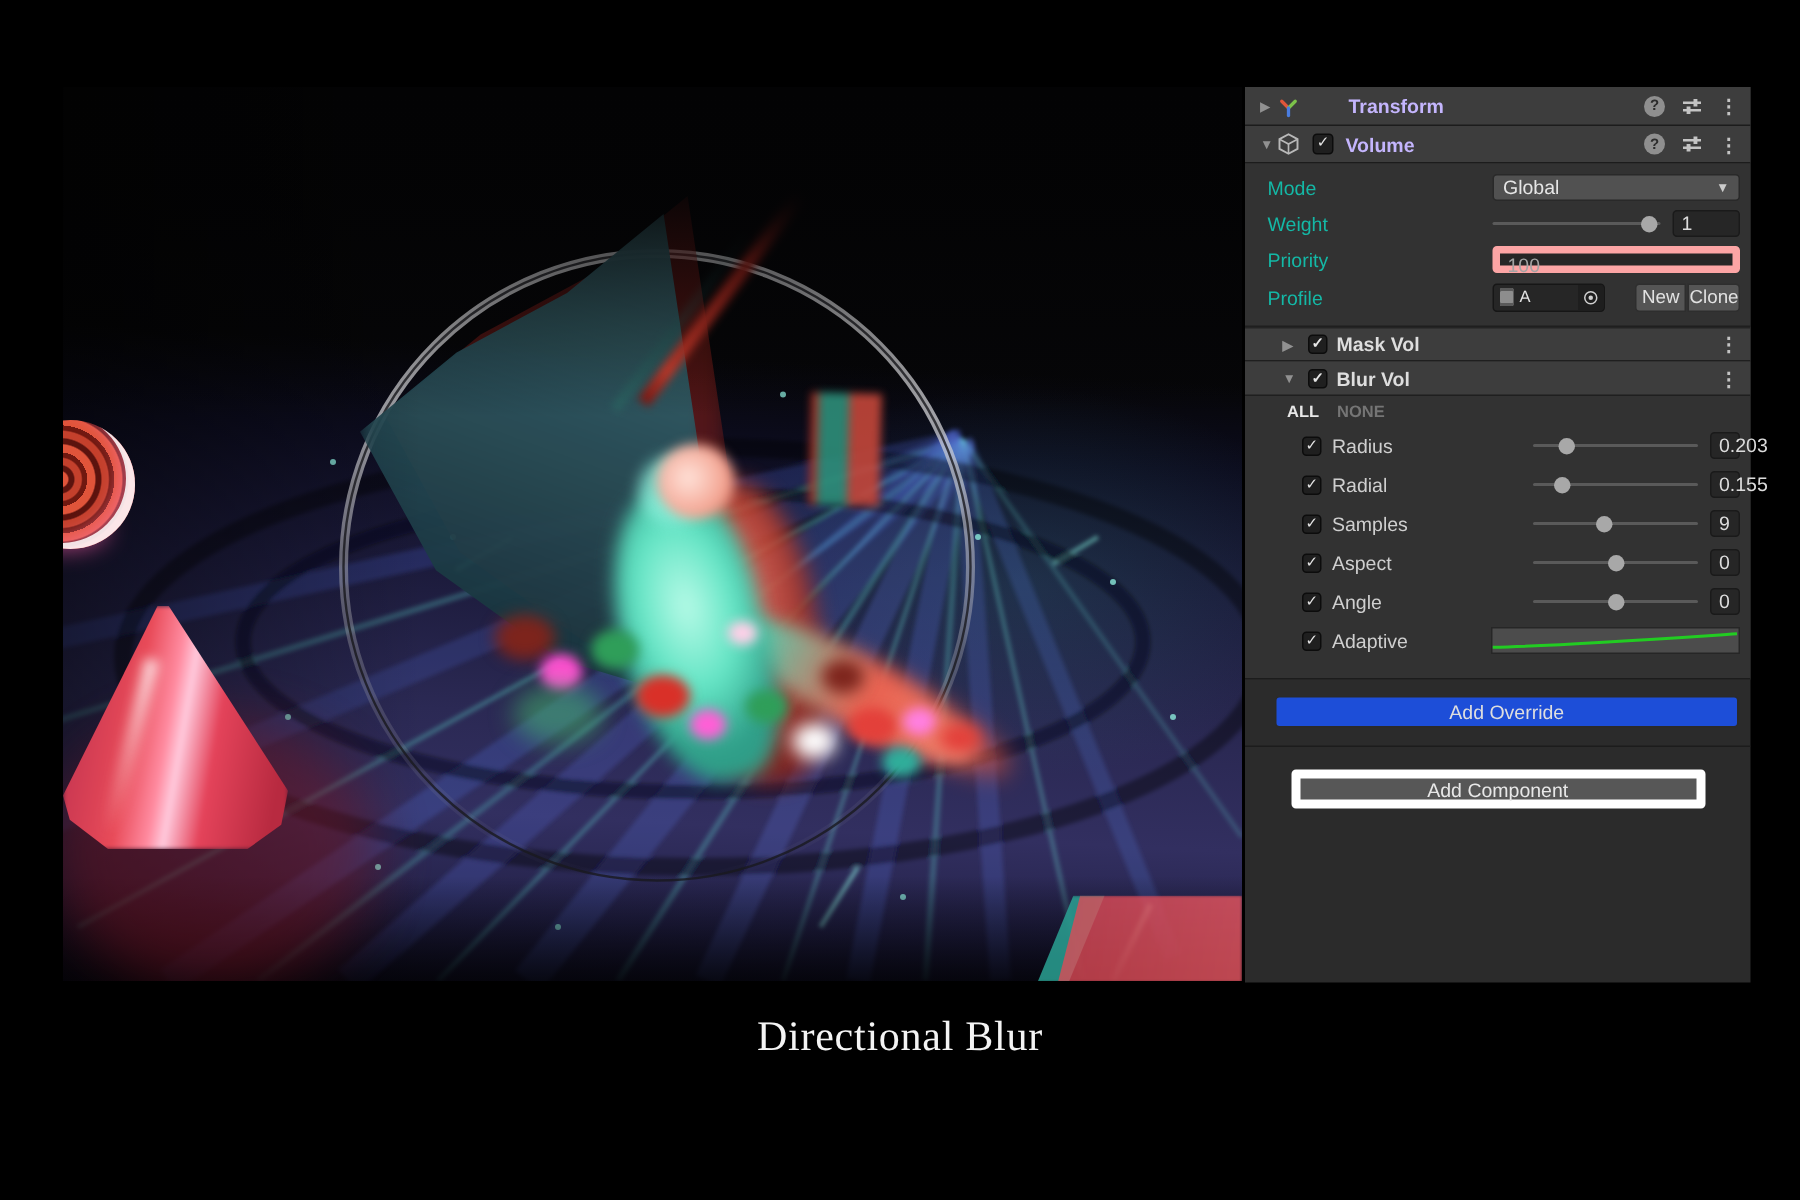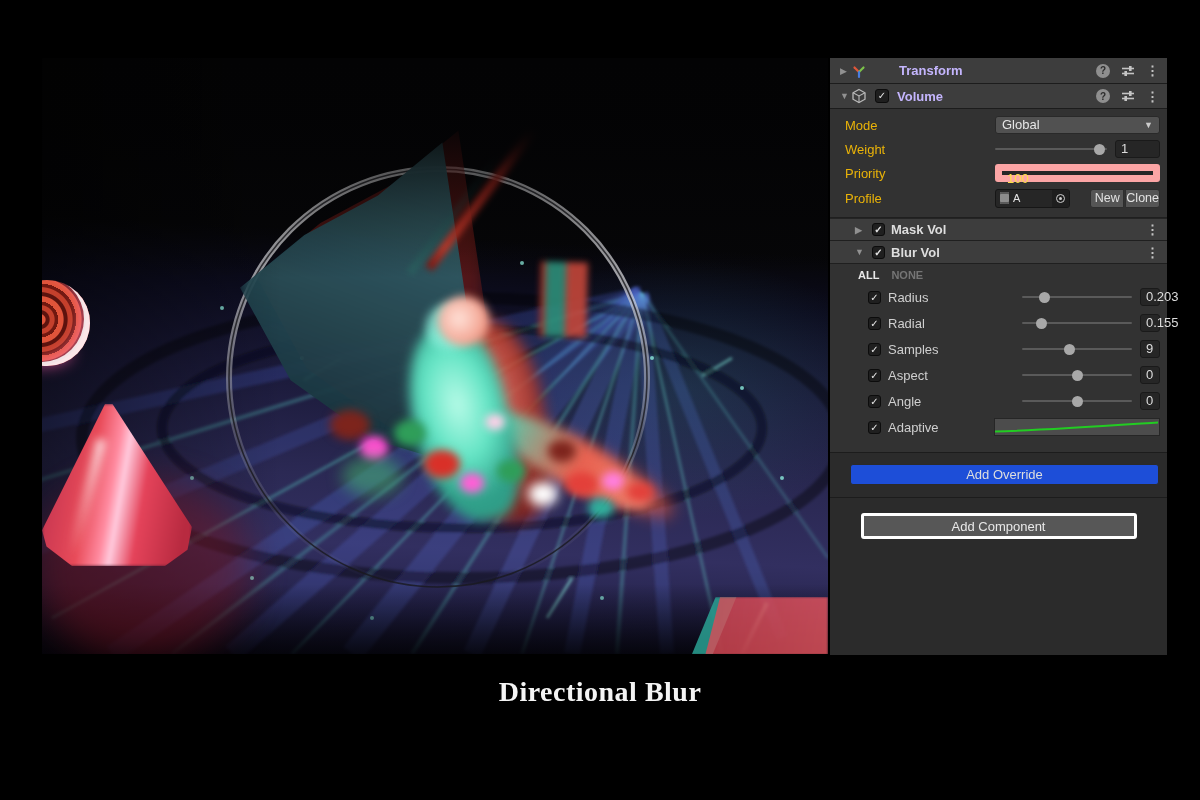--- a/index.html
+++ b/index.html
@@ -101,23 +101,23 @@
   .foldout { width:11px; font-size:9px; color:#919191; flex:none; }
   .help-icon { width:14px; height:14px; border-radius:50%; background:#8f8f8f;
     color:#2d2d2d; font-size:10px; font-weight:bold; display:flex;
     align-items:center; justify-content:center; }
   .kebab { color:#c4c4c4; font-size:13px; font-weight:bold; letter-spacing:0; }
   .checkbox { width:14px; height:14px; background:#1f1f1f; border:1px solid #0c0c0c;
     border-radius:3px; color:#e6e6e6; font-size:10px; line-height:12px;
     text-align:center; flex:none; }
   .vol-body { background:#323232; padding:4px 0 6px 0; border-bottom:1px solid #1f1f1f; }
   .prow { height:24px; display:flex; align-items:center; padding:0 7px 0 15px; }
-  .plabel { width:150px; flex:none; color:#eab308; }
-  .field { flex:1; height:18px; background:#262626; border:7px solid #fca5a5;
-    border-radius:3px; color:#fde047; padding:0 5px; line-height:16px; }
+  .plabel { width:150px; flex:none; color:#14b8a6; }
+  .field { flex:1; height:18px; background:#262626; border:5px solid #fca5a5;
+    border-radius:3px; color:#a3a3a3; padding:0 5px; line-height:16px; }
   .dropdown { flex:1; height:18px; background:#515151; border:1px solid #292929;
     border-radius:3px; color:#e6e6e6; padding:0 6px; line-height:16px;
     display:flex; align-items:center;text-align:center; }
   .dropdown .arrow { margin-left:auto; font-size:9px; color:#cccccc; }
   .slider { position:relative; height:2px; background:#5a5a5a; border-radius:1px; }
   .knob { position:absolute; top:-4.5px; width:11px; height:11px; border-radius:50%;
     background:#a8a8a8; }
   .num { flex:none; width:20px; height:18px; background:#262626; border:1px solid #1a1a1a;
     border-radius:3px; color:#dcdcdc; padding:0 5px; line-height:16px; }
   .obj-field { width:75px; height:19px; background:#262626; border:1px solid #161616;
@@ -144,26 +144,26 @@
   .brow .checkbox { width:13px; height:13px; margin-right:7px; }
   .brow .blabel { flex:1; color:#cfcfcf; }
   .brow .slider { width:110px; margin-right:8px; flex:none; }
   .curve-field { flex:none; width:166px; height:18px; background:#4c4c4c;
     border:1px solid #262626; }
   .add-override { margin:11px 8px 0 20px; height:21px; background:#1d4ed8;
     border:1px solid #2a2a2a; border-radius:3px; color:#dedede;
     display:flex; align-items:center; justify-content:center; }
   .zone-sep { height:1px; background:#1c1c1c; margin-top:12px; }
   .add-component { margin:15px auto 0 auto; width:276px; height:26px; background:#575757;
-    border:3px solid #ffffff; border-radius:3px; color:#e8e8e8;
+    border:6px solid #ffffff; border-radius:3px; color:#e8e8e8;
     display:flex; align-items:center; justify-content:center; }
 
   
   .caption { position:absolute; left:0; top:676px; width:1200px; text-align:center;
-    font-family:"Liberation Serif", serif; font-weight:bold; }
+    font-family:"Liberation Serif", serif; font-weight:normal; }
   .caption .title { font-size:28px; color:#f4f4f4; letter-spacing:.5px; }
   .caption .subtitle { font-size:27px; color:#8f8f8f; letter-spacing:.5px; margin-top:5px; }
 </style>
 </head>
 <body>
 
 <div class="scene">
   <div class="floor"></div>
   <div class="floor-teal-wash"></div>
 

